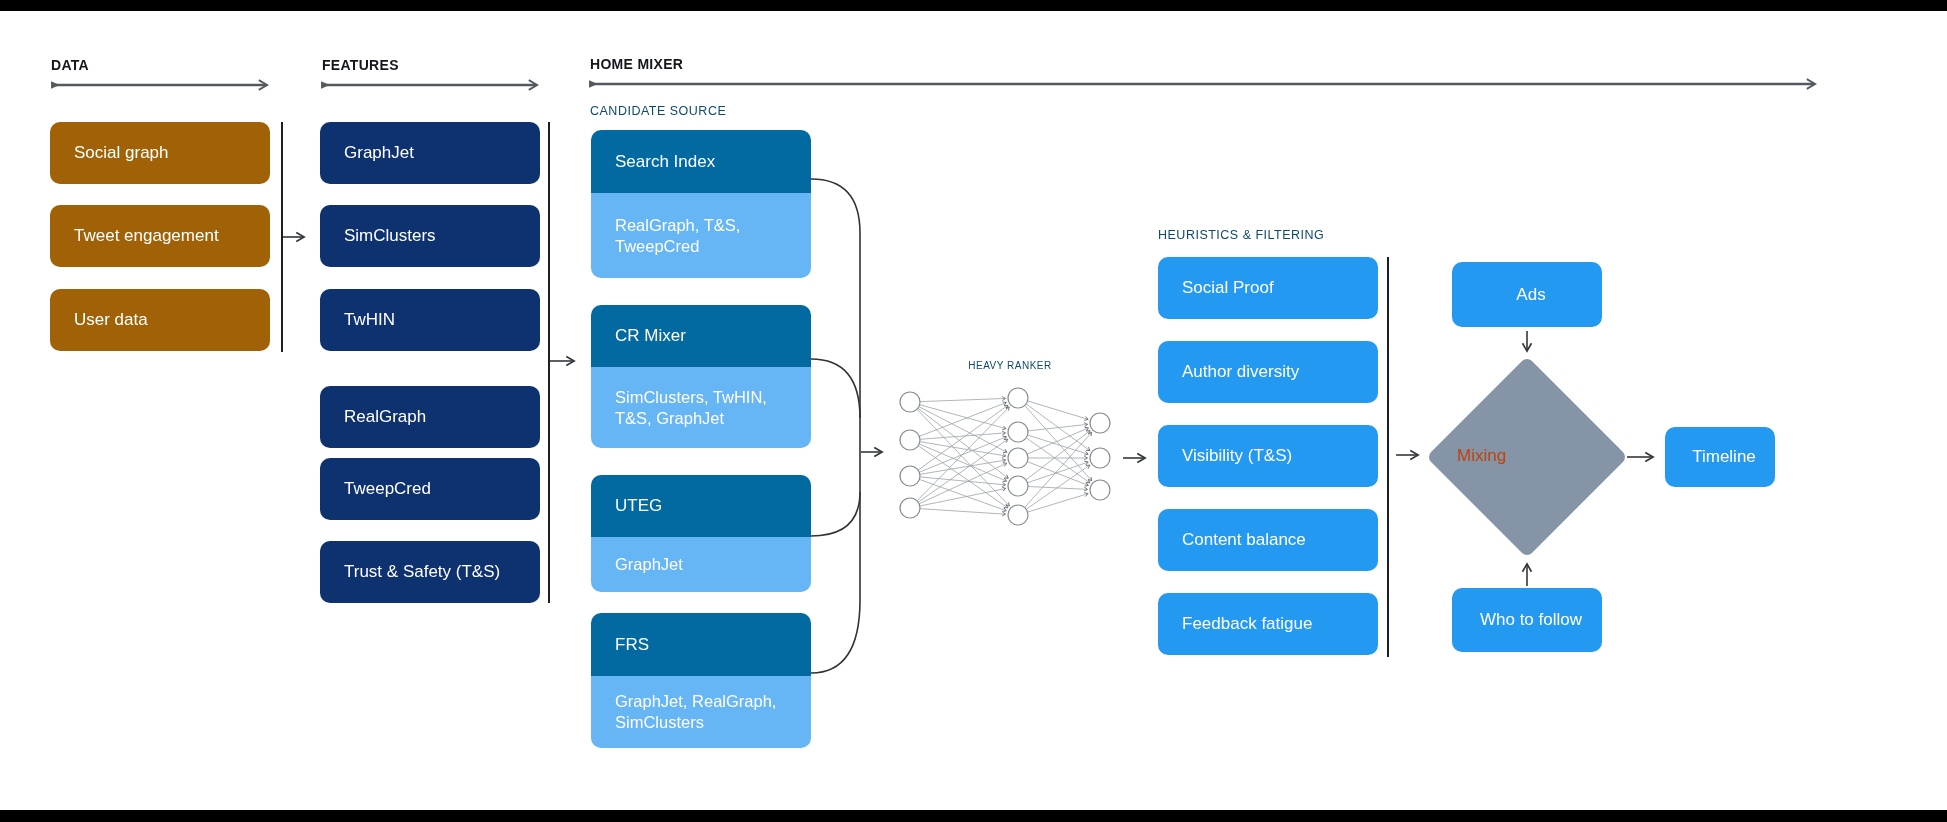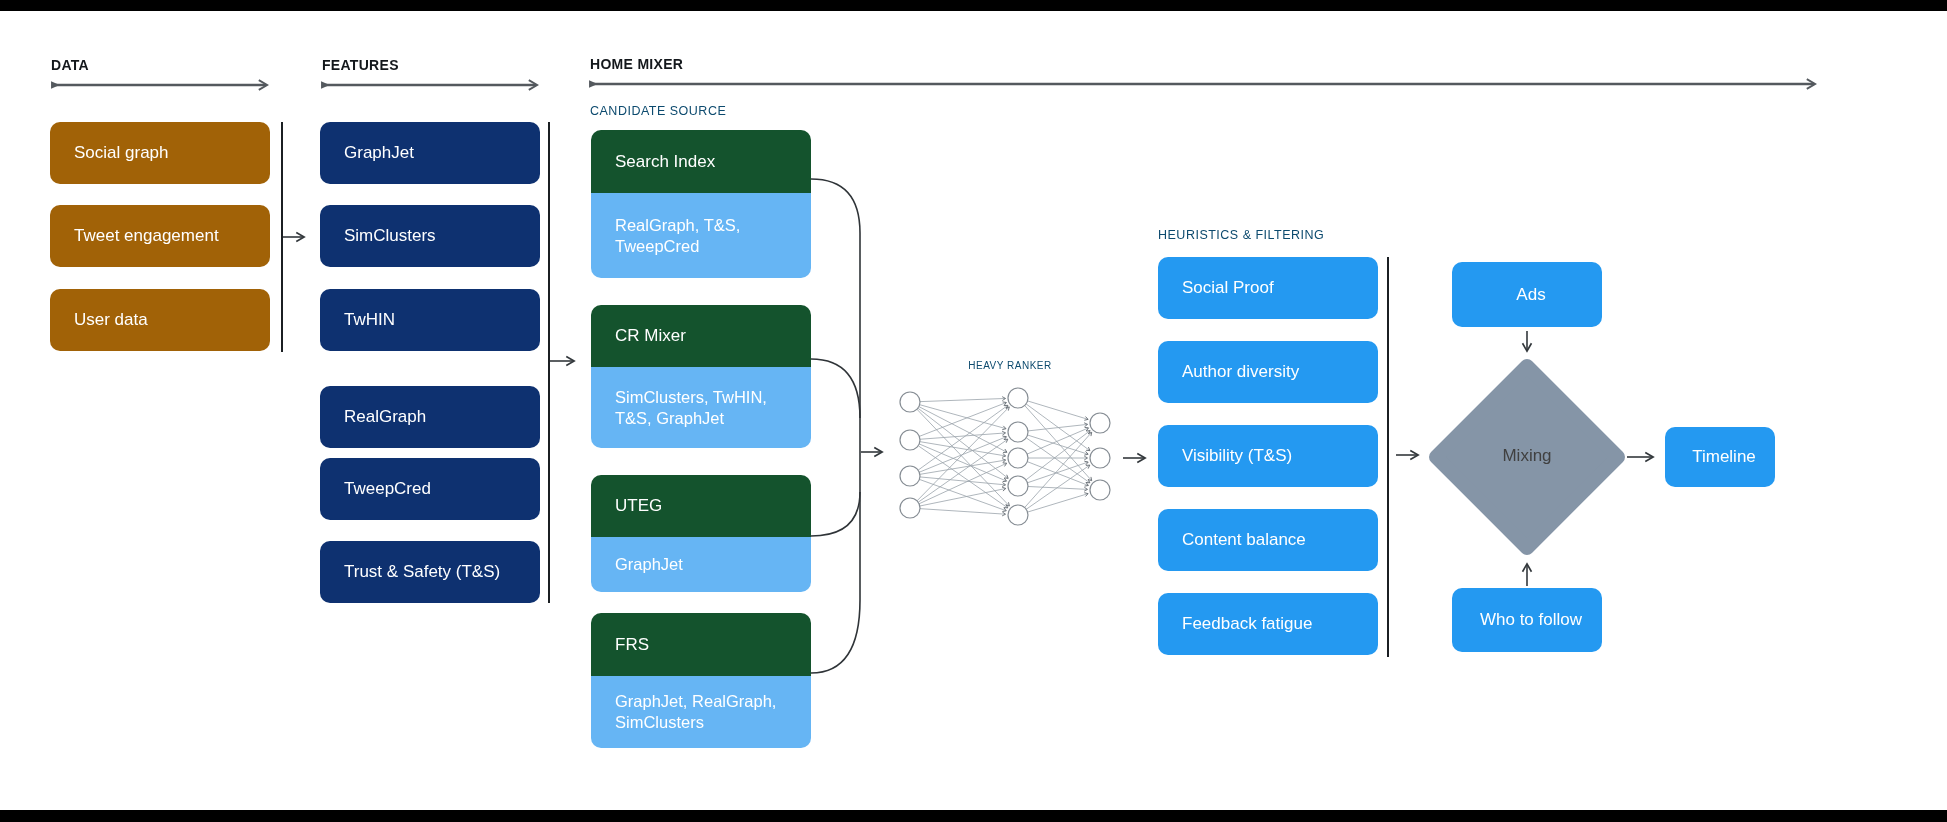--- a/index.html
+++ b/index.html
@@ -13,28 +13,28 @@
   .muted-label{position:absolute;font-size:12.5px;color:#0c4a6e;letter-spacing:.5px;}
 
   .box{position:absolute;border-radius:10px;color:#fff;font-size:17px;
        display:flex;align-items:center;box-sizing:border-box;padding-left:24px;}
   .box.center{justify-content:center;padding-left:8px;text-align:center;}
   .mblue{background:#a16207;}
   .navy{background:#0e3170;}
   .bright{background:#2499f1;}
 
   .stack{position:absolute;border-radius:10px;overflow:hidden;color:#fff;width:220px;}
-  .stack .top{background:#14532d;display:flex;align-items:center;padding-left:24px;
+  .stack .top{background:#0369a1;display:flex;align-items:center;padding-left:24px;
               box-sizing:border-box;font-size:17px;}
   .stack .sub{background:#66b5f4;display:flex;align-items:center;padding:0 28px 0 24px;
               box-sizing:border-box;font-size:16.5px;line-height:21px;}
 
   .w220{width:220px;height:62px;}
   svg#wires{position:absolute;left:0;top:0;pointer-events:none;}
-  .diamond-label{position:absolute;color:#404040;font-size:17px;text-align:center;}
+  .diamond-label{position:absolute;color:#c2410c;font-size:17px;}
 </style>
 </head>
 <body>
 
 <div id="stage">
 
   <svg id="wires" width="1947" height="822" viewBox="0 0 1947 822">
     <defs>
       <marker id="chev-gray" viewBox="0 0 10 10" refX="7.5" refY="5" markerWidth="5" markerHeight="5" orient="auto-start-reverse">
         <path d="M1.5,1 L8.5,5 L1.5,9" fill="none" stroke="#54595e" stroke-width="1.6"></path>

